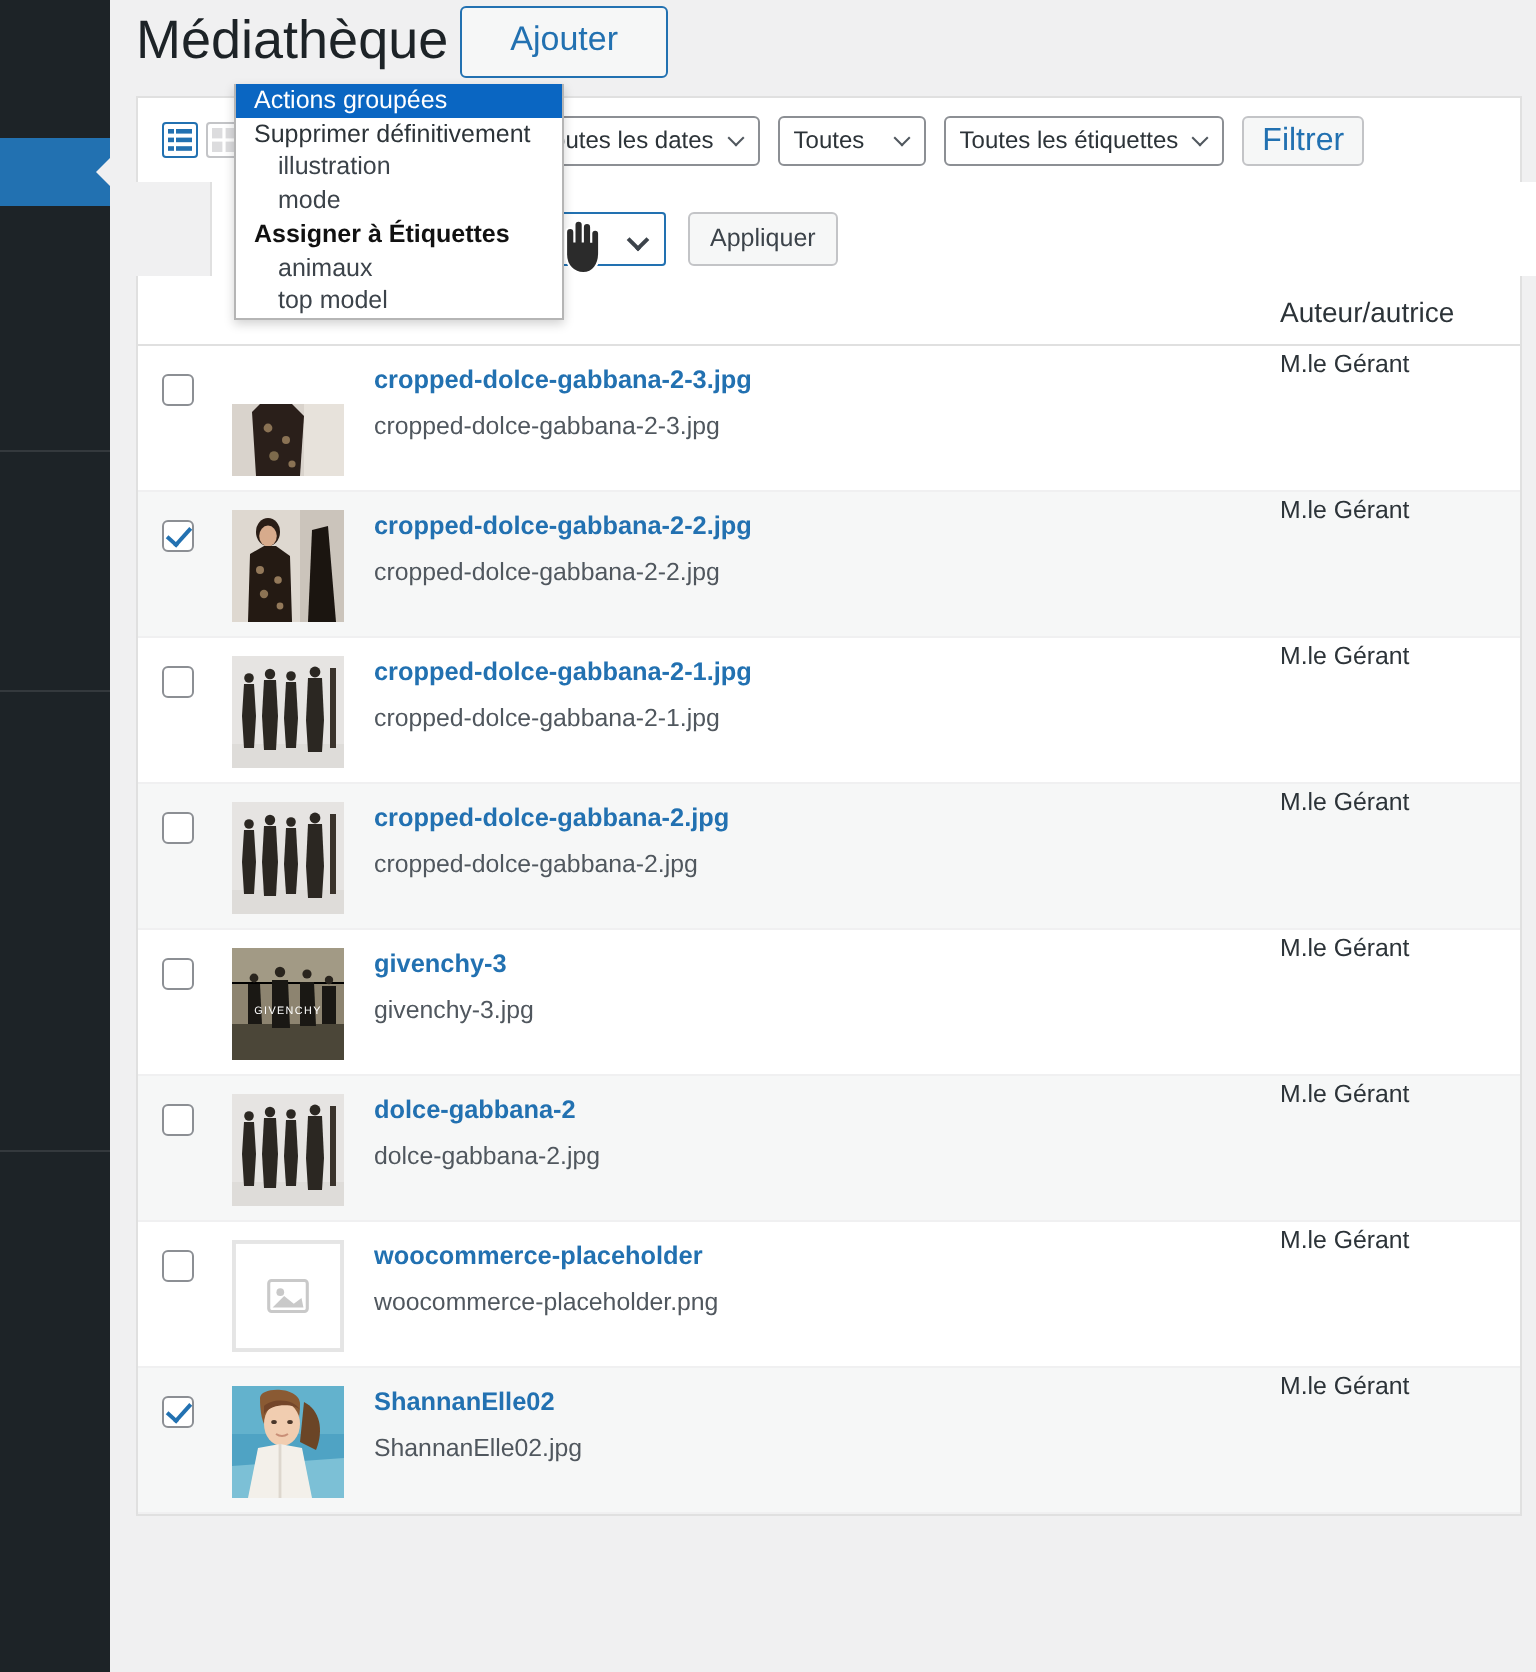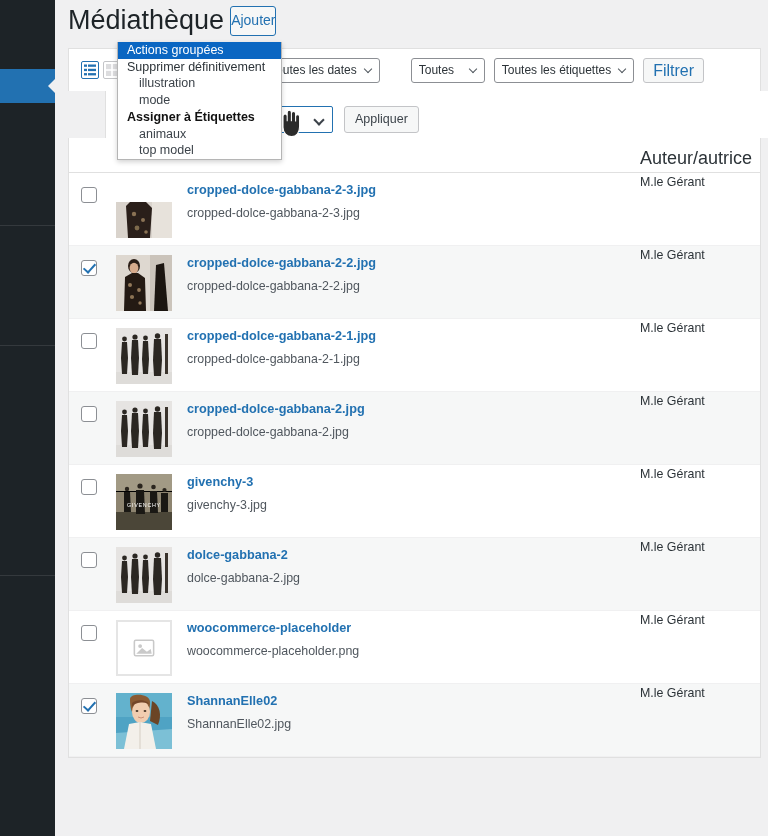--- a/index.html
+++ b/index.html
@@ -87,26 +87,26 @@
   #page-title {
     font-size: 27px;
     font-weight: 400;
     color: #1d2327;
     line-height: 1.3;
     margin: 0;
     padding: 0 6px 0 0;
   }
   #add-button {
     display: inline-block;
-    font-size: 14px;
+    font-size: 17px;
     color: #2271b1;
     background: #f6f7f7;
     border: 1px solid #2271b1;
     border-radius: 3px;
-    padding: 2px 0 3px;
+    padding: 2px 24px 3px;
     line-height: 1.7;
     cursor: pointer;
     white-space: nowrap;
   }
 
   
   #filter-bar {
     position: absolute;
     left: 13px; top: 48px;
     width: 693px; height: 43px;
@@ -150,21 +150,21 @@
   }
   .wp-select .caret::before {
     content: "";
     position: absolute;
     left: 0; top: -2px;
     width: 5px; height: 5px;
     border-right: 1.6px solid #50575e;
     border-bottom: 1.6px solid #50575e;
     transform: rotate(45deg);
   }
-  #select-type { width: 74px; margin-left: 22px; }
+  #select-type { width: 74px; }
   #filter-btn {
     height: 25px;
     border: 1px solid #c3c4c7;
     background: #f6f7f7;
     color: #2271b1;
     font-size: 16px;
     border-radius: 3px;
     padding: 0 9px;
     cursor: pointer;
     line-height: 23px;
@@ -259,21 +259,21 @@
   }
   #thead {
     height: 35px;
     border-bottom: 1px solid #e0e0e0;
     position: relative;
     background: #fff;
   }
   #th-author {
     position: absolute;
     left: 571px; top: 10px;
-    font-size: 18px;
+    font-size: 14px;
     color: #2c3338;
     font-weight: 400;
   }
   .row {
     position: relative;
     height: 73px;
     border-bottom: 1px solid #f0f0f1;
     background: #fff;
   }
   .row.alt { background: #f6f7f7; }

